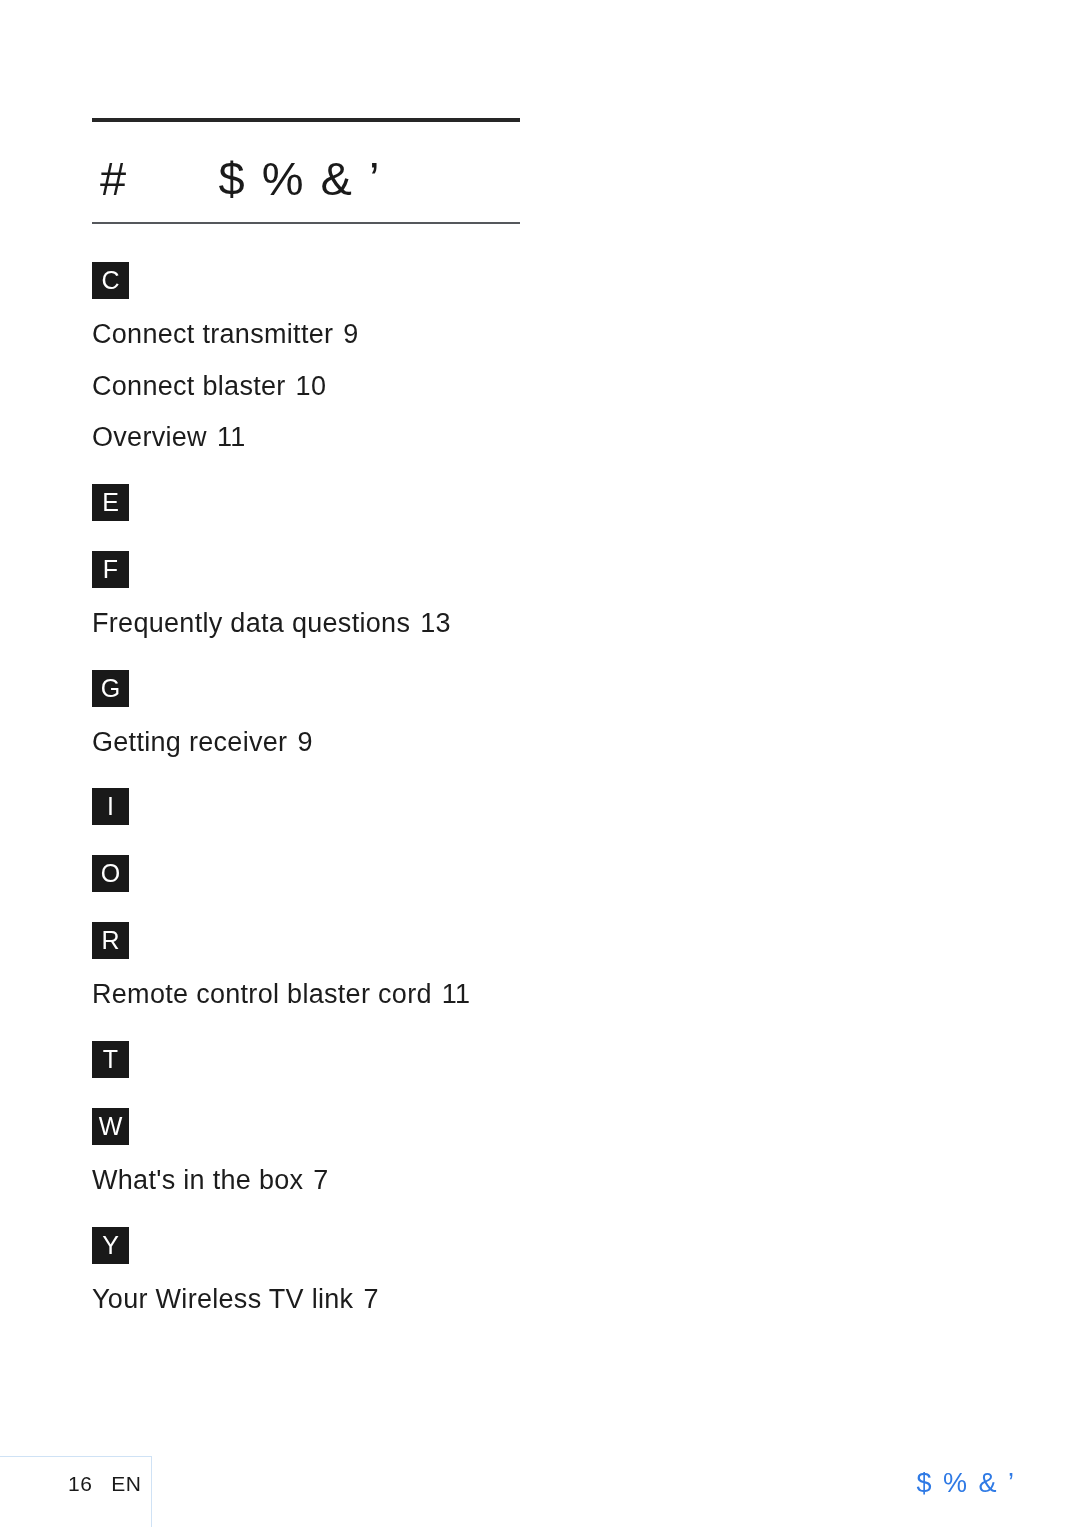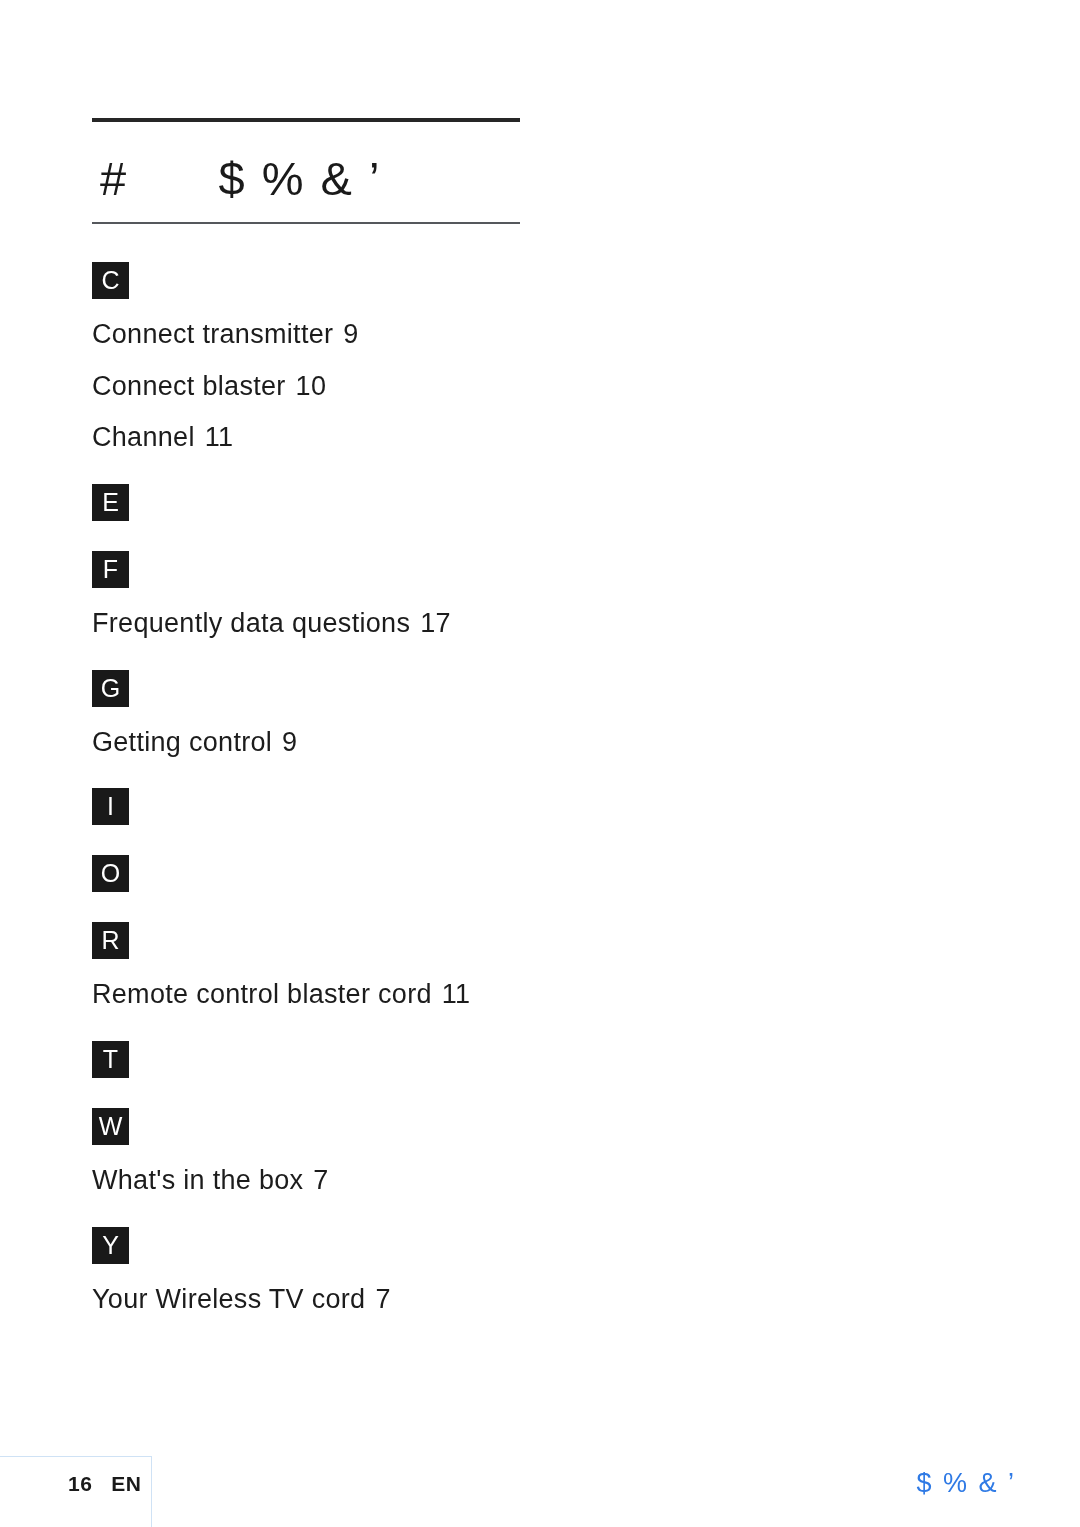--- a/index.html
+++ b/index.html
@@ -114,21 +114,20 @@
   }
   .footer-pageinfo {
     position: absolute;
     left: 68px;
     top: 16px;
     font-size: 21px;
     color: #1a1a1a;
     white-space: pre;
     letter-spacing: 0.5px;
     font-family: "Liberation Sans", sans-serif;
-    font-weight: bold;
   }
   .footer-right {
     position: absolute;
     right: 64px;
     top: 12px;
     font-size: 27px;
     color: #2f7ae5;
     letter-spacing: 2px;
     white-space: pre;
     font-family: "Liberation Sans", sans-serif;
@@ -142,40 +141,40 @@
   <div class="heading-block">
     <div class="rule-top"></div>
     <h1 class="heading-title">#      $ % &amp; ’</h1>
     <div class="rule-bottom"></div>
   </div>
 
   <div class="index-list" id="index-list">
       <div class="index-group"><div class="group-letter">C</div><div class="group-entries">
           <div class="index-entry"><span class="entry-title">Connect transmitter</span><span class="entry-page">9</span></div>
           <div class="index-entry"><span class="entry-title">Connect blaster</span><span class="entry-page">10</span></div>
-          <div class="index-entry"><span class="entry-title">Channel</span><span class="entry-page">11</span></div>
+          <div class="index-entry"><span class="entry-title">Overview</span><span class="entry-page">11</span></div>
         </div></div>
       <div class="index-group"><div class="group-letter">E</div></div>
       <div class="index-group"><div class="group-letter">F</div><div class="group-entries">
-          <div class="index-entry"><span class="entry-title">Frequently data questions</span><span class="entry-page">17</span></div>
+          <div class="index-entry"><span class="entry-title">Frequently data questions</span><span class="entry-page">13</span></div>
         </div></div>
       <div class="index-group"><div class="group-letter">G</div><div class="group-entries">
-          <div class="index-entry"><span class="entry-title">Getting control</span><span class="entry-page">9</span></div>
+          <div class="index-entry"><span class="entry-title">Getting receiver</span><span class="entry-page">9</span></div>
         </div></div>
       <div class="index-group"><div class="group-letter">I</div></div>
       <div class="index-group"><div class="group-letter">O</div></div>
       <div class="index-group"><div class="group-letter">R</div><div class="group-entries">
           <div class="index-entry"><span class="entry-title">Remote control blaster cord</span><span class="entry-page">11</span></div>
         </div></div>
       <div class="index-group"><div class="group-letter">T</div></div>
       <div class="index-group"><div class="group-letter">W</div><div class="group-entries">
           <div class="index-entry"><span class="entry-title">What's in the box</span><span class="entry-page">7</span></div>
         </div></div>
       <div class="index-group"><div class="group-letter">Y</div><div class="group-entries">
-          <div class="index-entry"><span class="entry-title">Your Wireless TV cord</span><span class="entry-page">7</span></div>
+          <div class="index-entry"><span class="entry-title">Your Wireless TV link</span><span class="entry-page">7</span></div>
         </div></div>
     </div>
 
   <div class="footer">
     <div class="footer-left-box"></div>
     <div class="footer-pageinfo">16   EN</div>
     <div class="footer-right">$ % &amp; ’</div>
   </div>
 
 </div>

